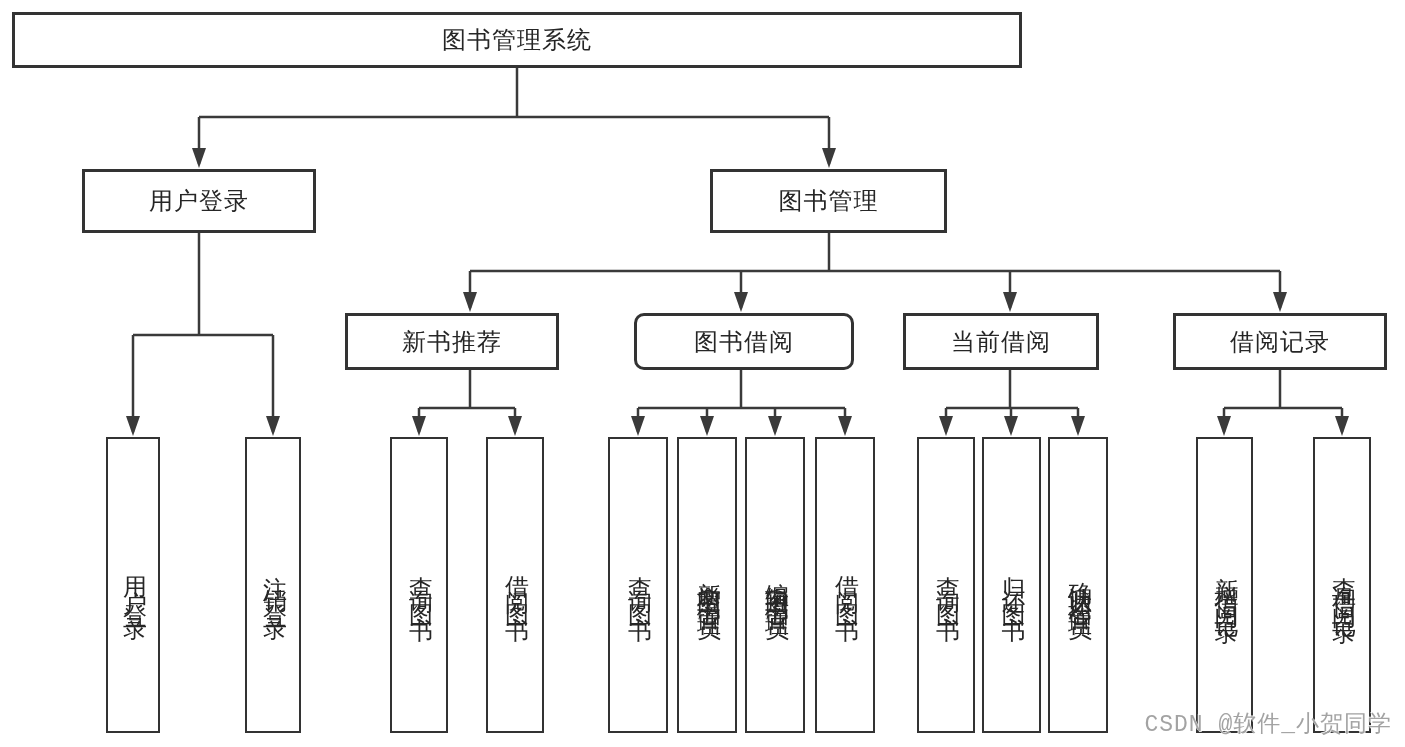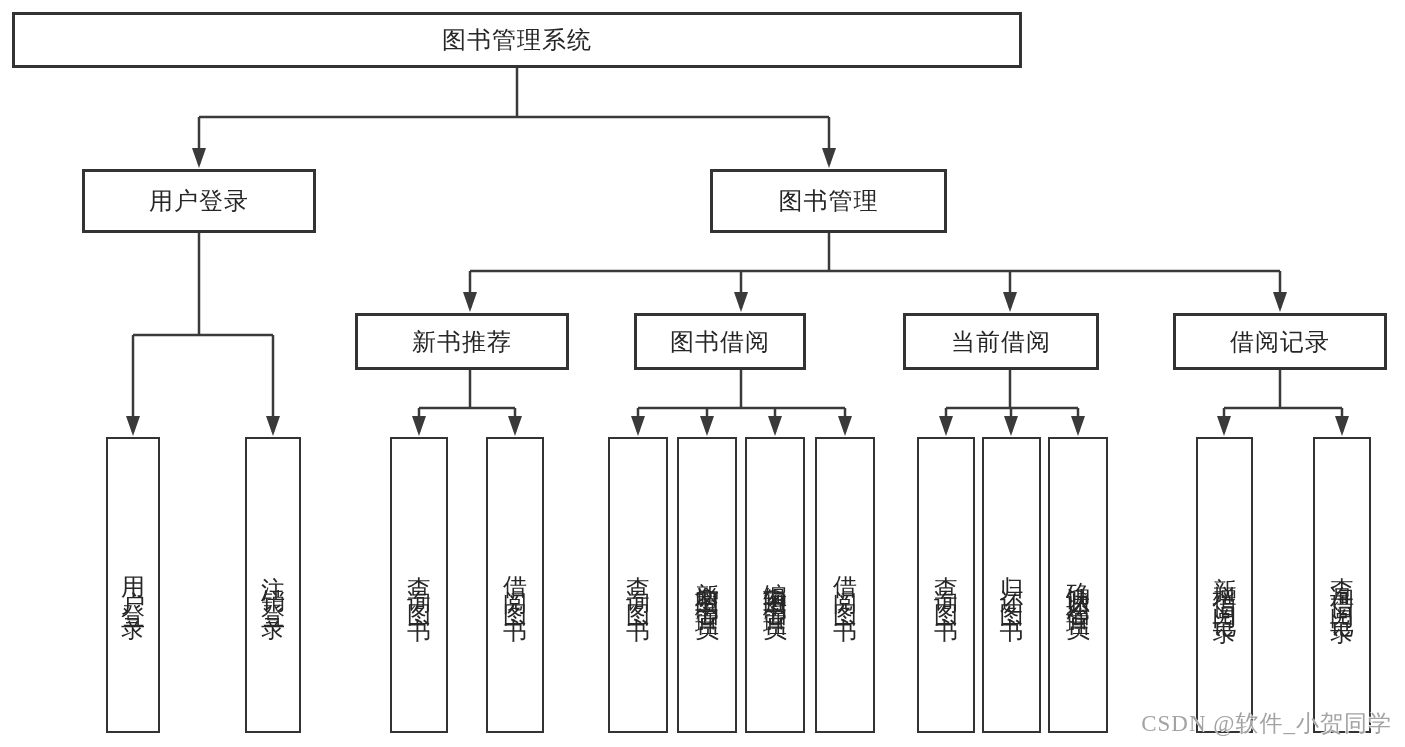--- a/index.html
+++ b/index.html
@@ -2,21 +2,21 @@
 <html><head>
 <meta charset="utf-8">
 <style>
   html, body { margin: 0; padding: 0; background: #ffffff; }
   .canvas {
     position: relative;
     width: 1405px;
     height: 747px;
     background: #ffffff;
     overflow: hidden;
-    font-family: Liberation Serif, serif;
+    font-family: Liberation Mono, monospace;
   }
   .connectors {
     position: absolute;
     left: 0; top: 0;
     width: 1405px; height: 747px;
     pointer-events: none;
   }
   .node {
     position: absolute;
     box-sizing: border-box;
@@ -124,24 +124,24 @@
     <span class="lbl">图书管理系统</span>
   </div>
 
   <div class="node lvl2" style="left:82px;width:234px;">
     <span class="lbl">用户登录</span>
   </div>
   <div class="node lvl2" style="left:710px;width:237px;">
     <span class="lbl">图书管理</span>
   </div>
 
-  <div class="node lvl3" style="left:355px;width:214px;">
+  <div class="node lvl3" style="left:345px;width:214px;">
     <span class="lbl">新书推荐</span>
   </div>
-  <div class="node lvl3" style="left:634px;width:172px;">
+  <div class="node lvl3" style="left:634px;width:220px;border-radius:10px;">
     <span class="lbl">图书借阅</span>
   </div>
   <div class="node lvl3" style="left:903px;width:196px;">
     <span class="lbl">当前借阅</span>
   </div>
   <div class="node lvl3" style="left:1173px;width:214px;">
     <span class="lbl">借阅记录</span>
   </div>
 
   <div class="node leaf" style="left:106px;width:54px;">

